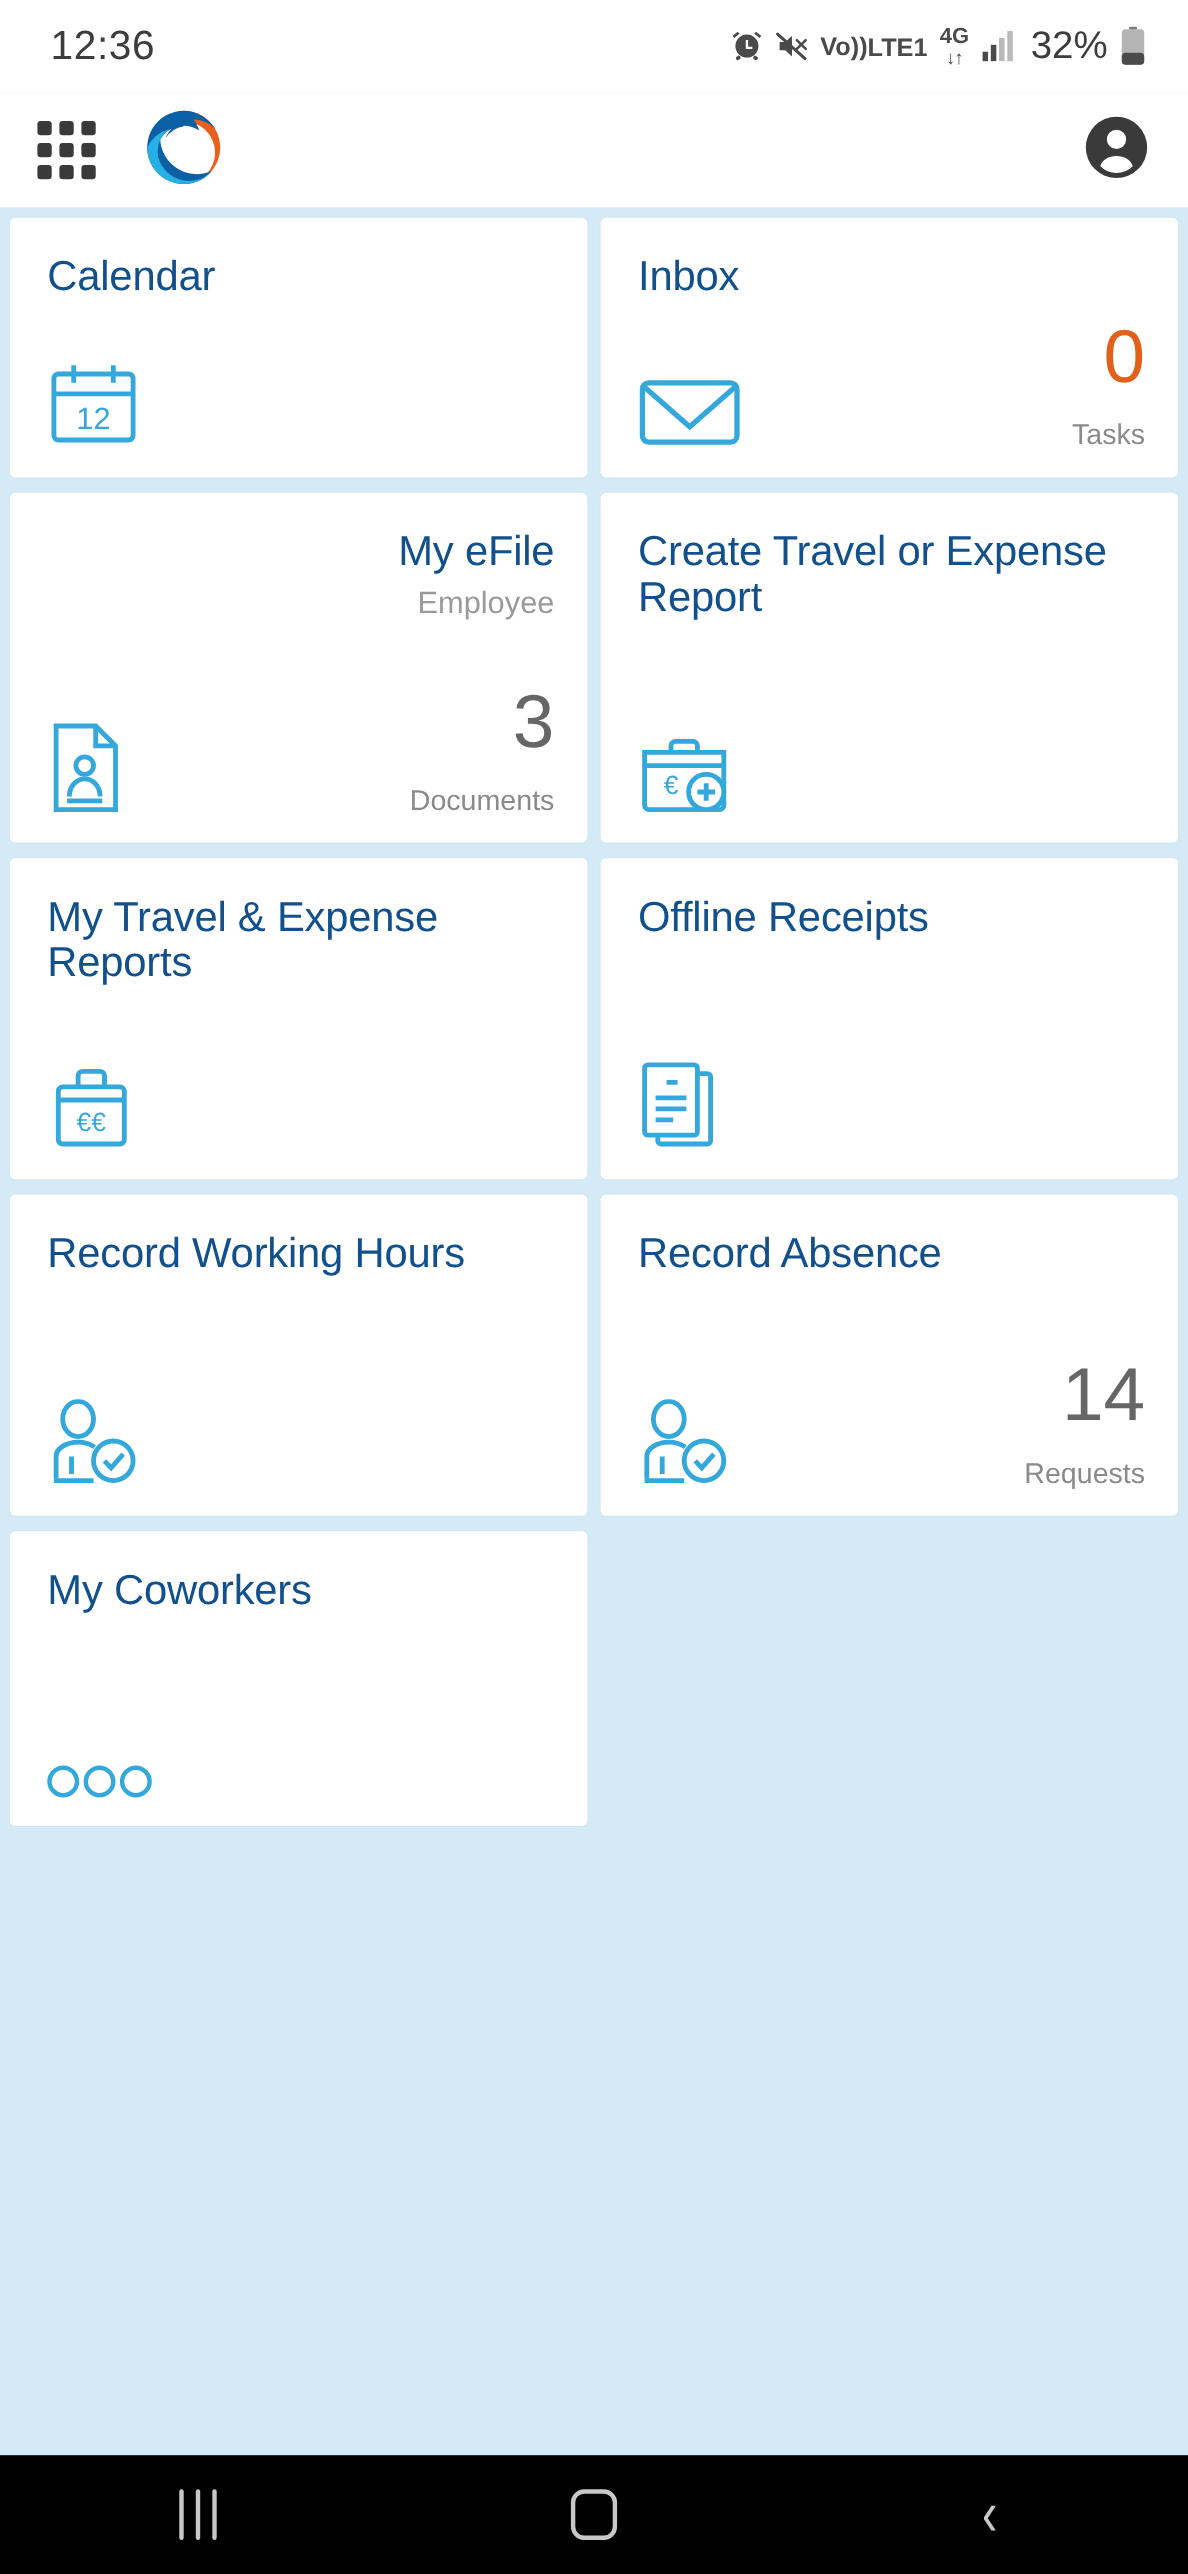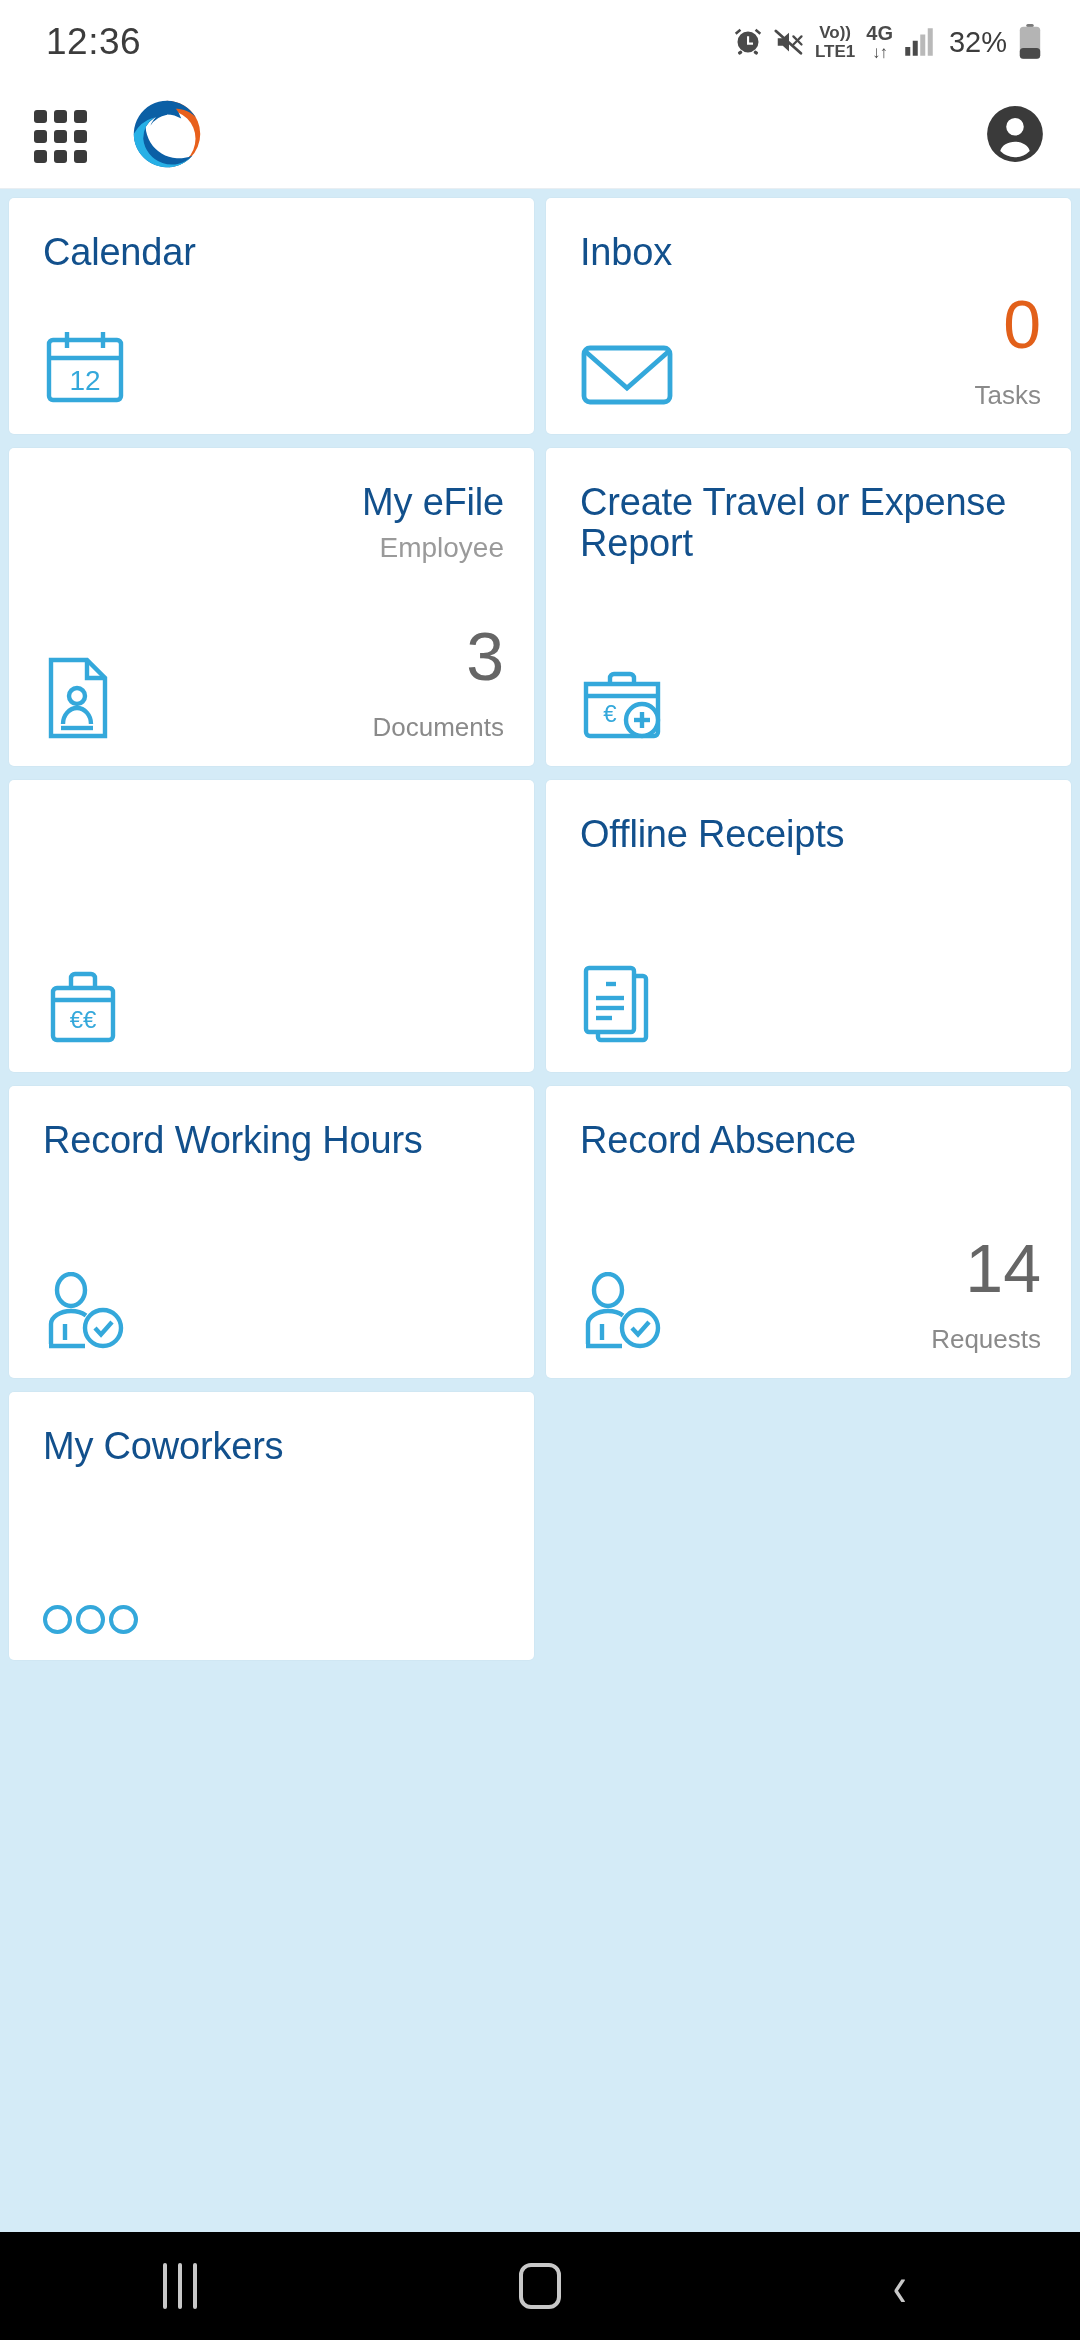--- a/index.html
+++ b/index.html
@@ -38,45 +38,44 @@
     font-weight: 400;
   }
   .status-right {
     display: flex;
     align-items: center;
     gap: 11px;
   }
   .status-right svg { display: block; }
   .volte {
     display: flex;
-    flex-direction: column;
     align-items: center;
     line-height: 1;
     color: #4a4a4a;
-    font-size: 17px;
+    font-size: 23px;
     font-weight: 700;
   }
   .volte .l2 { margin-top: 2px; }
   .net4g {
     display: flex;
     flex-direction: column;
     align-items: center;
     line-height: 1;
     color: #4a4a4a;
     font-size: 20px;
     font-weight: 700;
   }
   .net4g .arrows {
     font-size: 17px;
     font-weight: 400;
     margin-top: 1px;
     letter-spacing: -1px;
   }
   .status-battery-pct {
-    font-size: 29px;
+    font-size: 35px;
     color: #3c3c3c;
     margin-left: 4px;
   }
 
   
   .appbar {
     height: 105px;
     background: #ffffff;
     display: flex;
     align-items: center;
@@ -407,20 +406,21 @@
             <text x="15" y="26" fill="#34a8db" stroke="none" font-size="12" font-family="Liberation Sans, sans-serif" text-anchor="middle">€</text>
             <circle cx="31" cy="25" r="8" fill="#ffffff"></circle>
             <line x1="31" y1="21" x2="31" y2="29"></line>
             <line x1="27" y1="25" x2="35" y2="25"></line>
           </svg>
         </span>
       </div>
     </div>
 
     <div class="tile h-reg">
+      <div class="tile-title">My Travel &amp; Expense Reports</div>
       <div class="tile-footer">
         <span class="tile-icon">
           <svg width="84" height="78" viewBox="0 0 42 39" fill="none" stroke="#34a8db" stroke-width="2.2">
             <path d="M14 10V5a2 2 0 0 1 2-2h8a2 2 0 0 1 2 2v5"></path>
             <rect x="5" y="10" width="30" height="26" rx="2"></rect>
             <line x1="5" y1="16" x2="35" y2="16"></line>
             <text x="20" y="30" fill="#34a8db" stroke="none" font-size="12" font-family="Liberation Sans, sans-serif" text-anchor="middle">€€</text>
           </svg>
         </span>
       </div>

